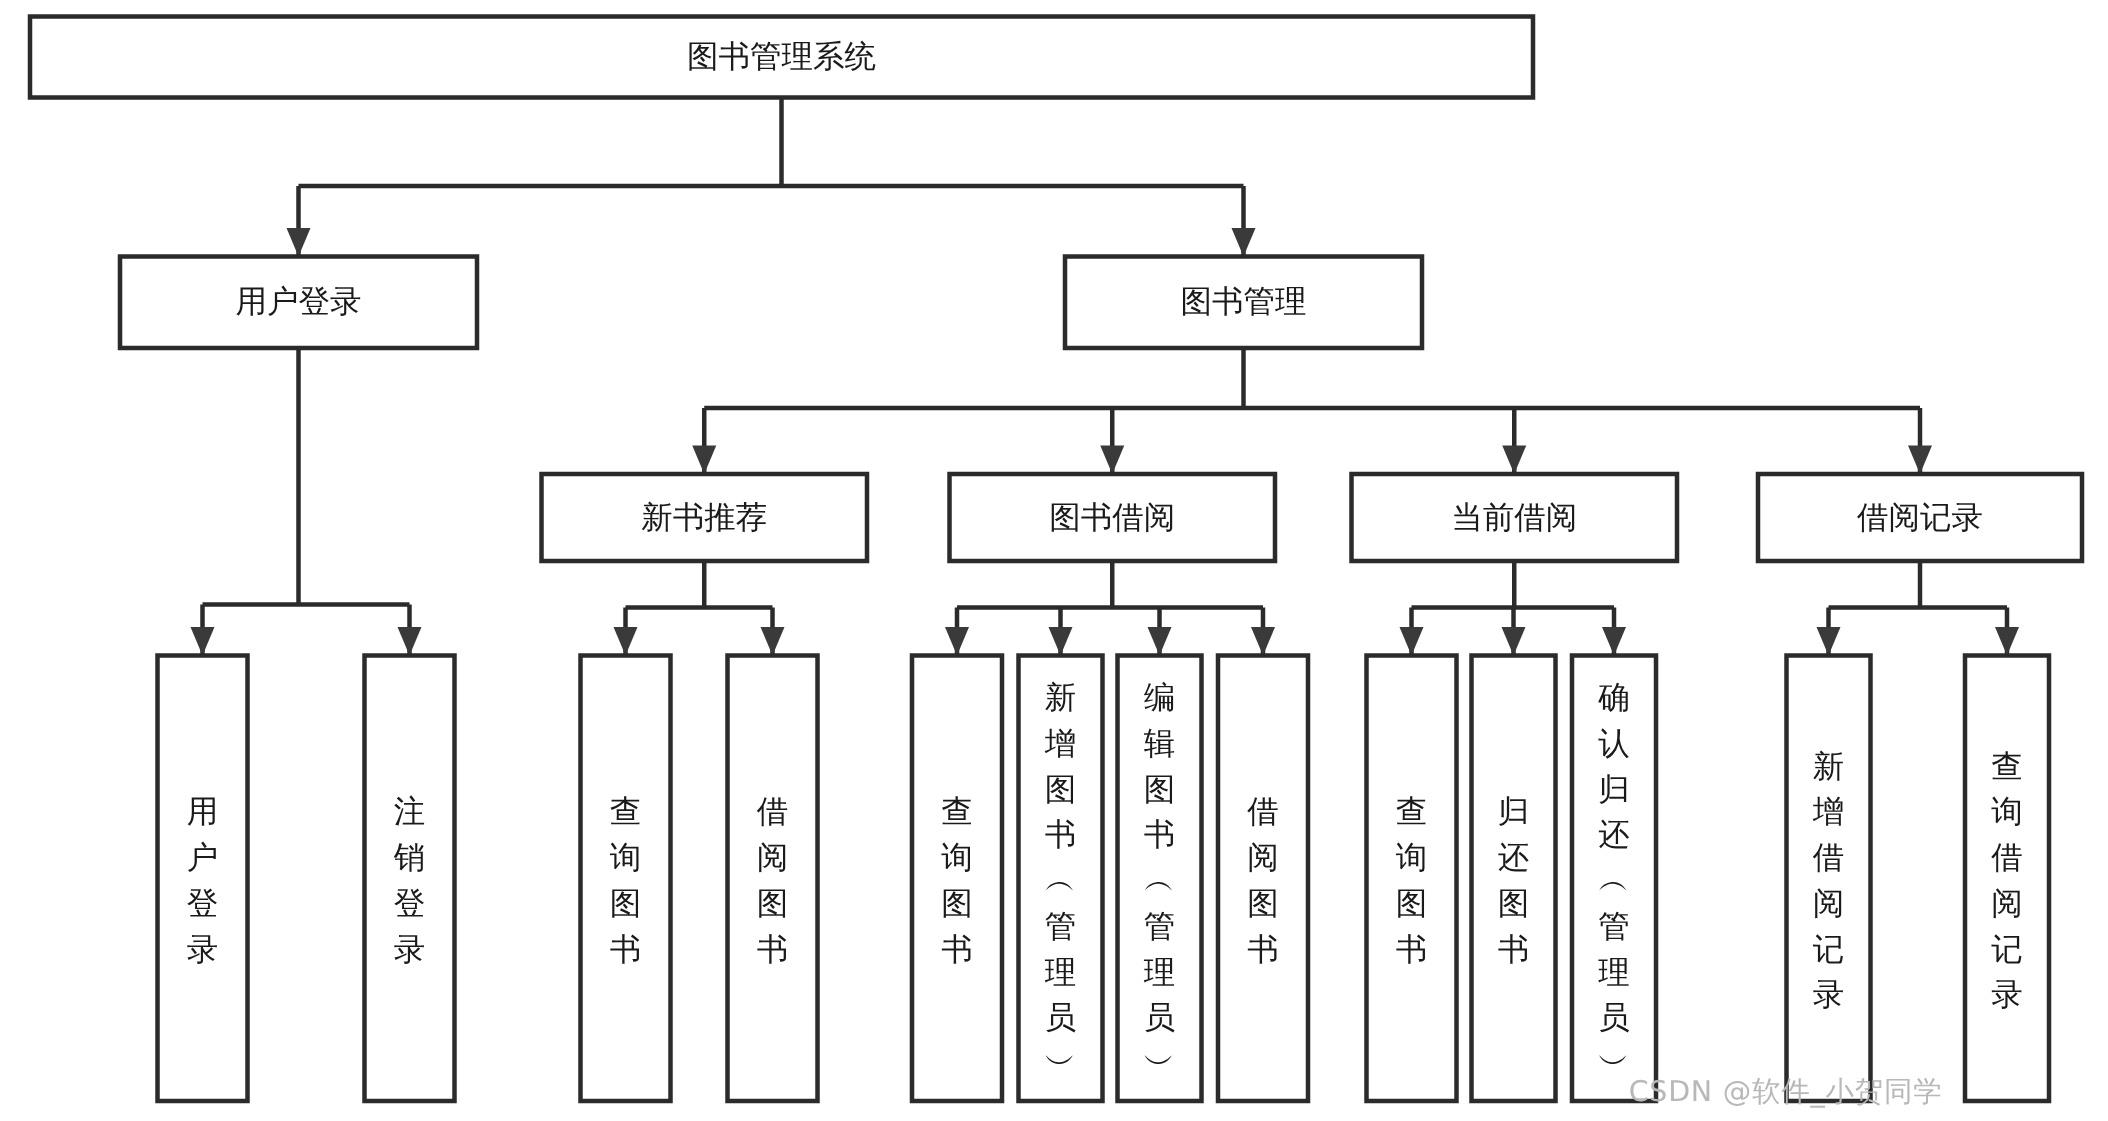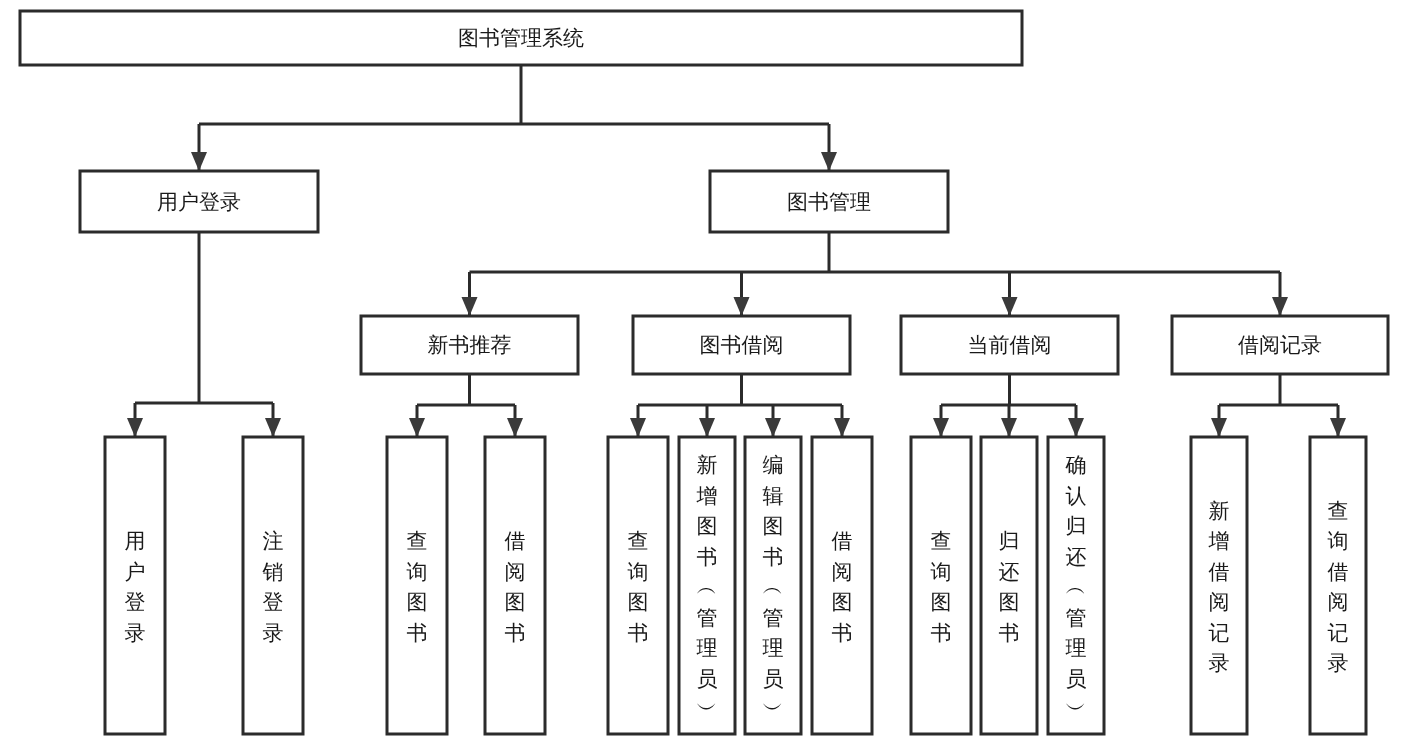--- a/index.html
+++ b/index.html
@@ -216,13 +216,14 @@
         <g>
           <rect x="1191" y="437" width="56" height="297" class="node-box"></rect>
           <text x="1219" class="node-label-vertical" y="517.79"><tspan x="1219" dy="0">新</tspan><tspan x="1219" dy="30.5">增</tspan><tspan x="1219" dy="30.5">借</tspan><tspan x="1219" dy="30.5">阅</tspan><tspan x="1219" dy="30.5">记</tspan><tspan x="1219" dy="30.5">录</tspan></text>
         </g>
         <g>
           <rect x="1310" y="437" width="56" height="297" class="node-box"></rect>
           <text x="1338" class="node-label-vertical" y="517.79"><tspan x="1338" dy="0">查</tspan><tspan x="1338" dy="30.5">询</tspan><tspan x="1338" dy="30.5">借</tspan><tspan x="1338" dy="30.5">阅</tspan><tspan x="1338" dy="30.5">记</tspan><tspan x="1338" dy="30.5">录</tspan></text>
         </g>
       </g>
   </svg>
+  <div class="watermark">CSDN @软件_小贺同学</div>
 </div>
 
 </body></html>

